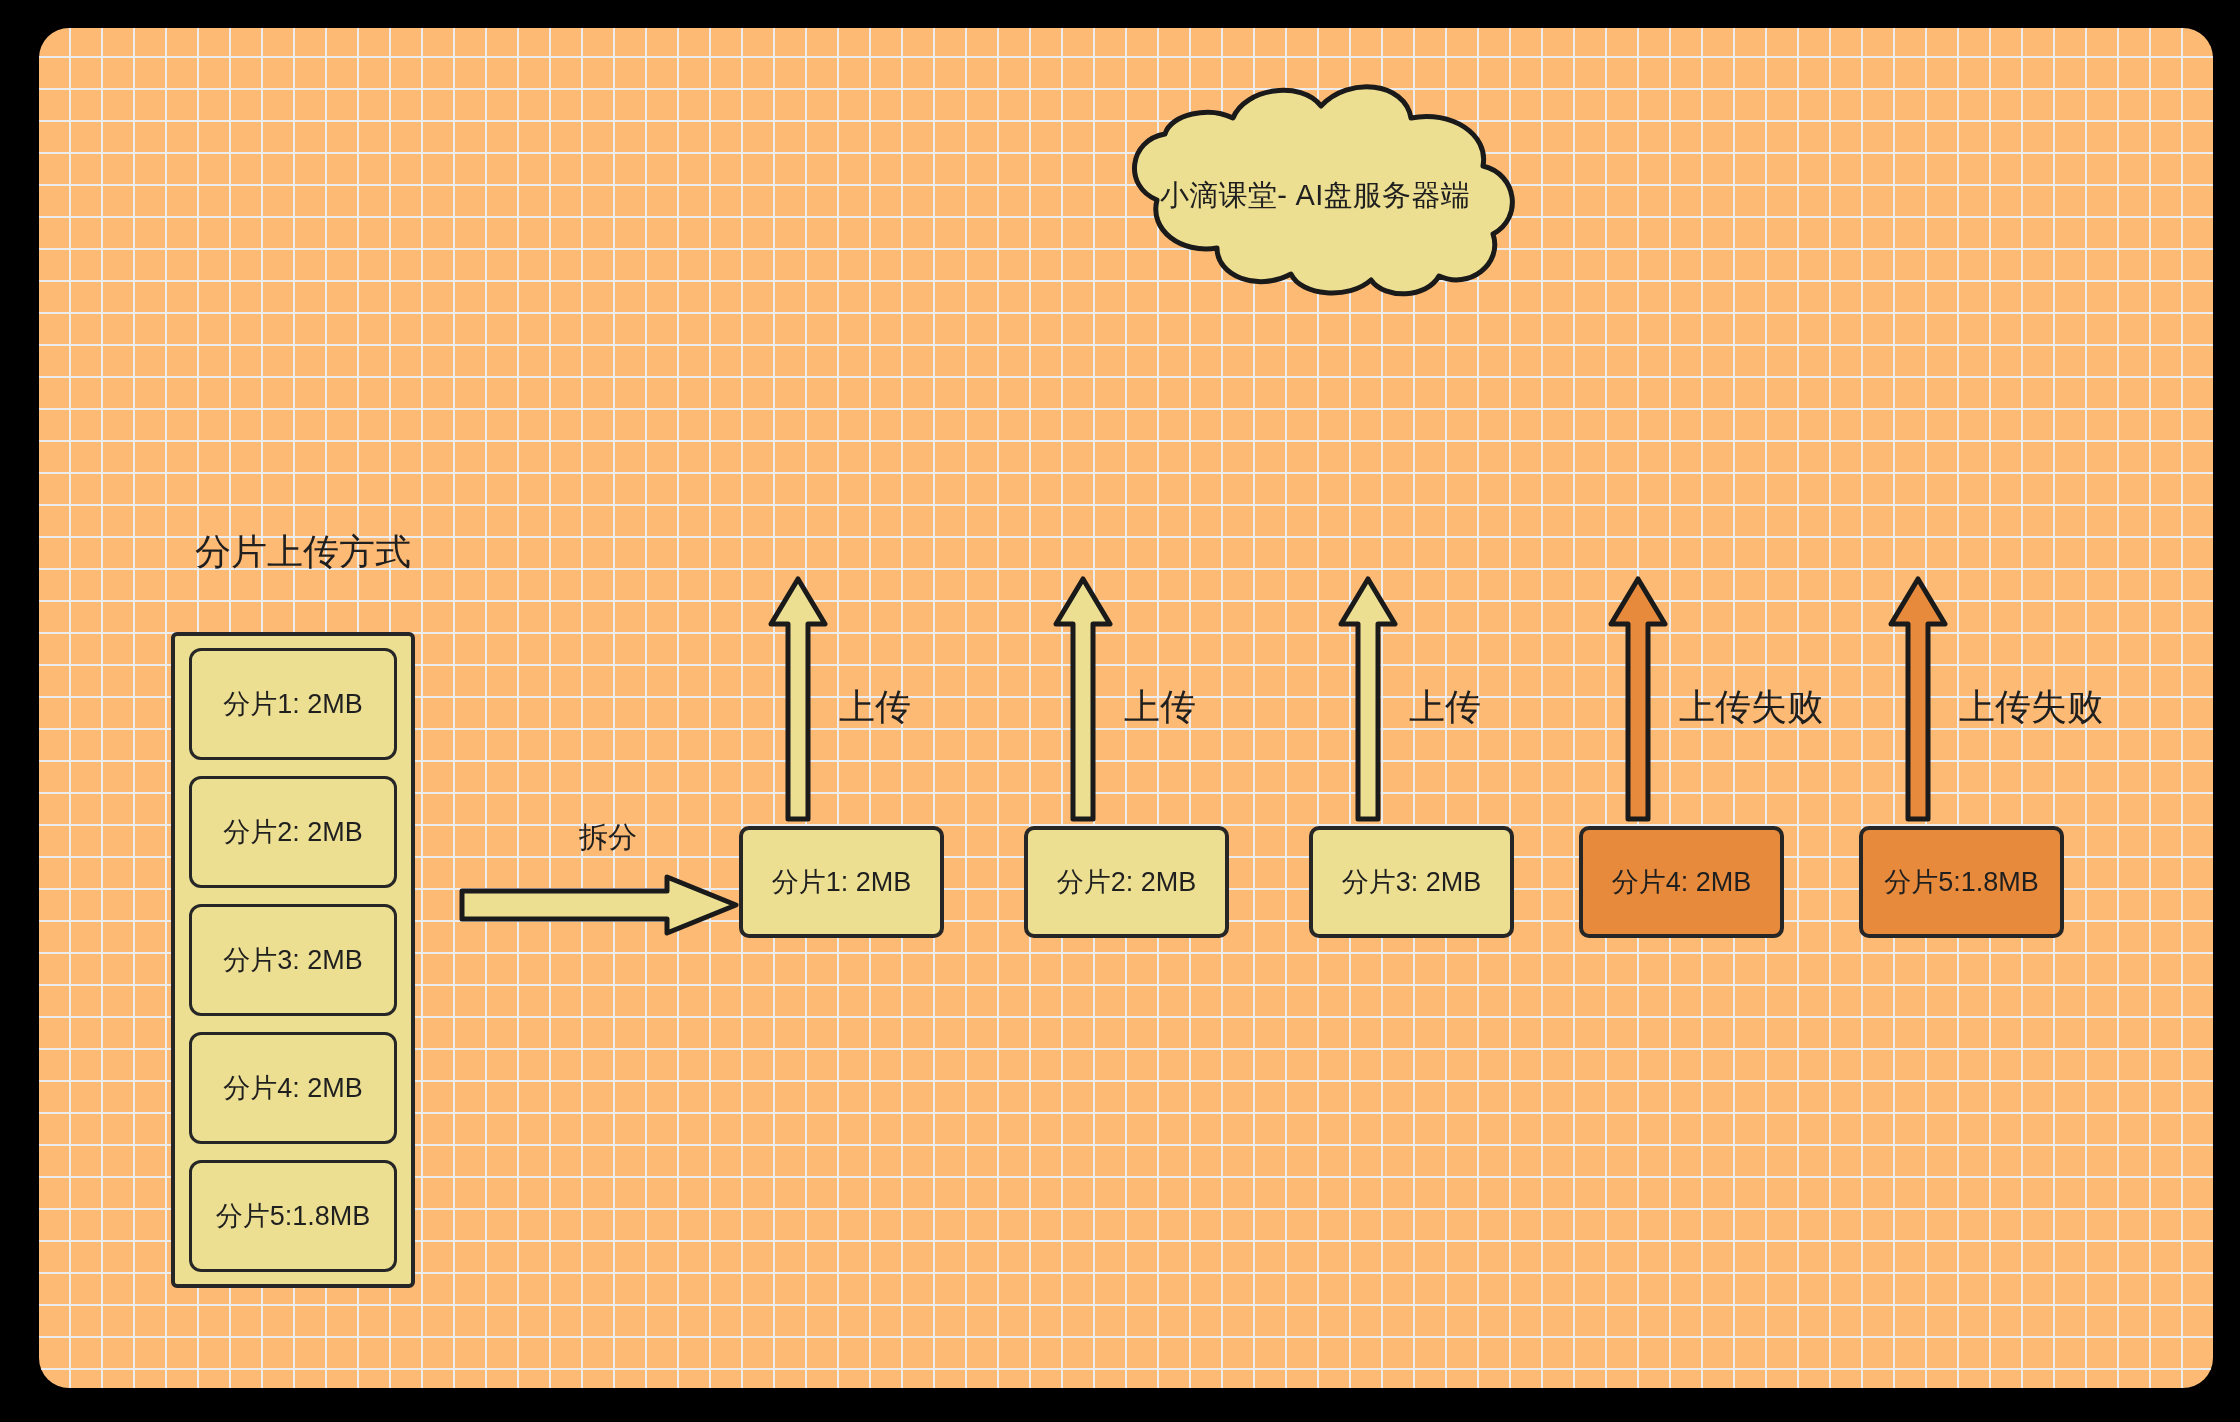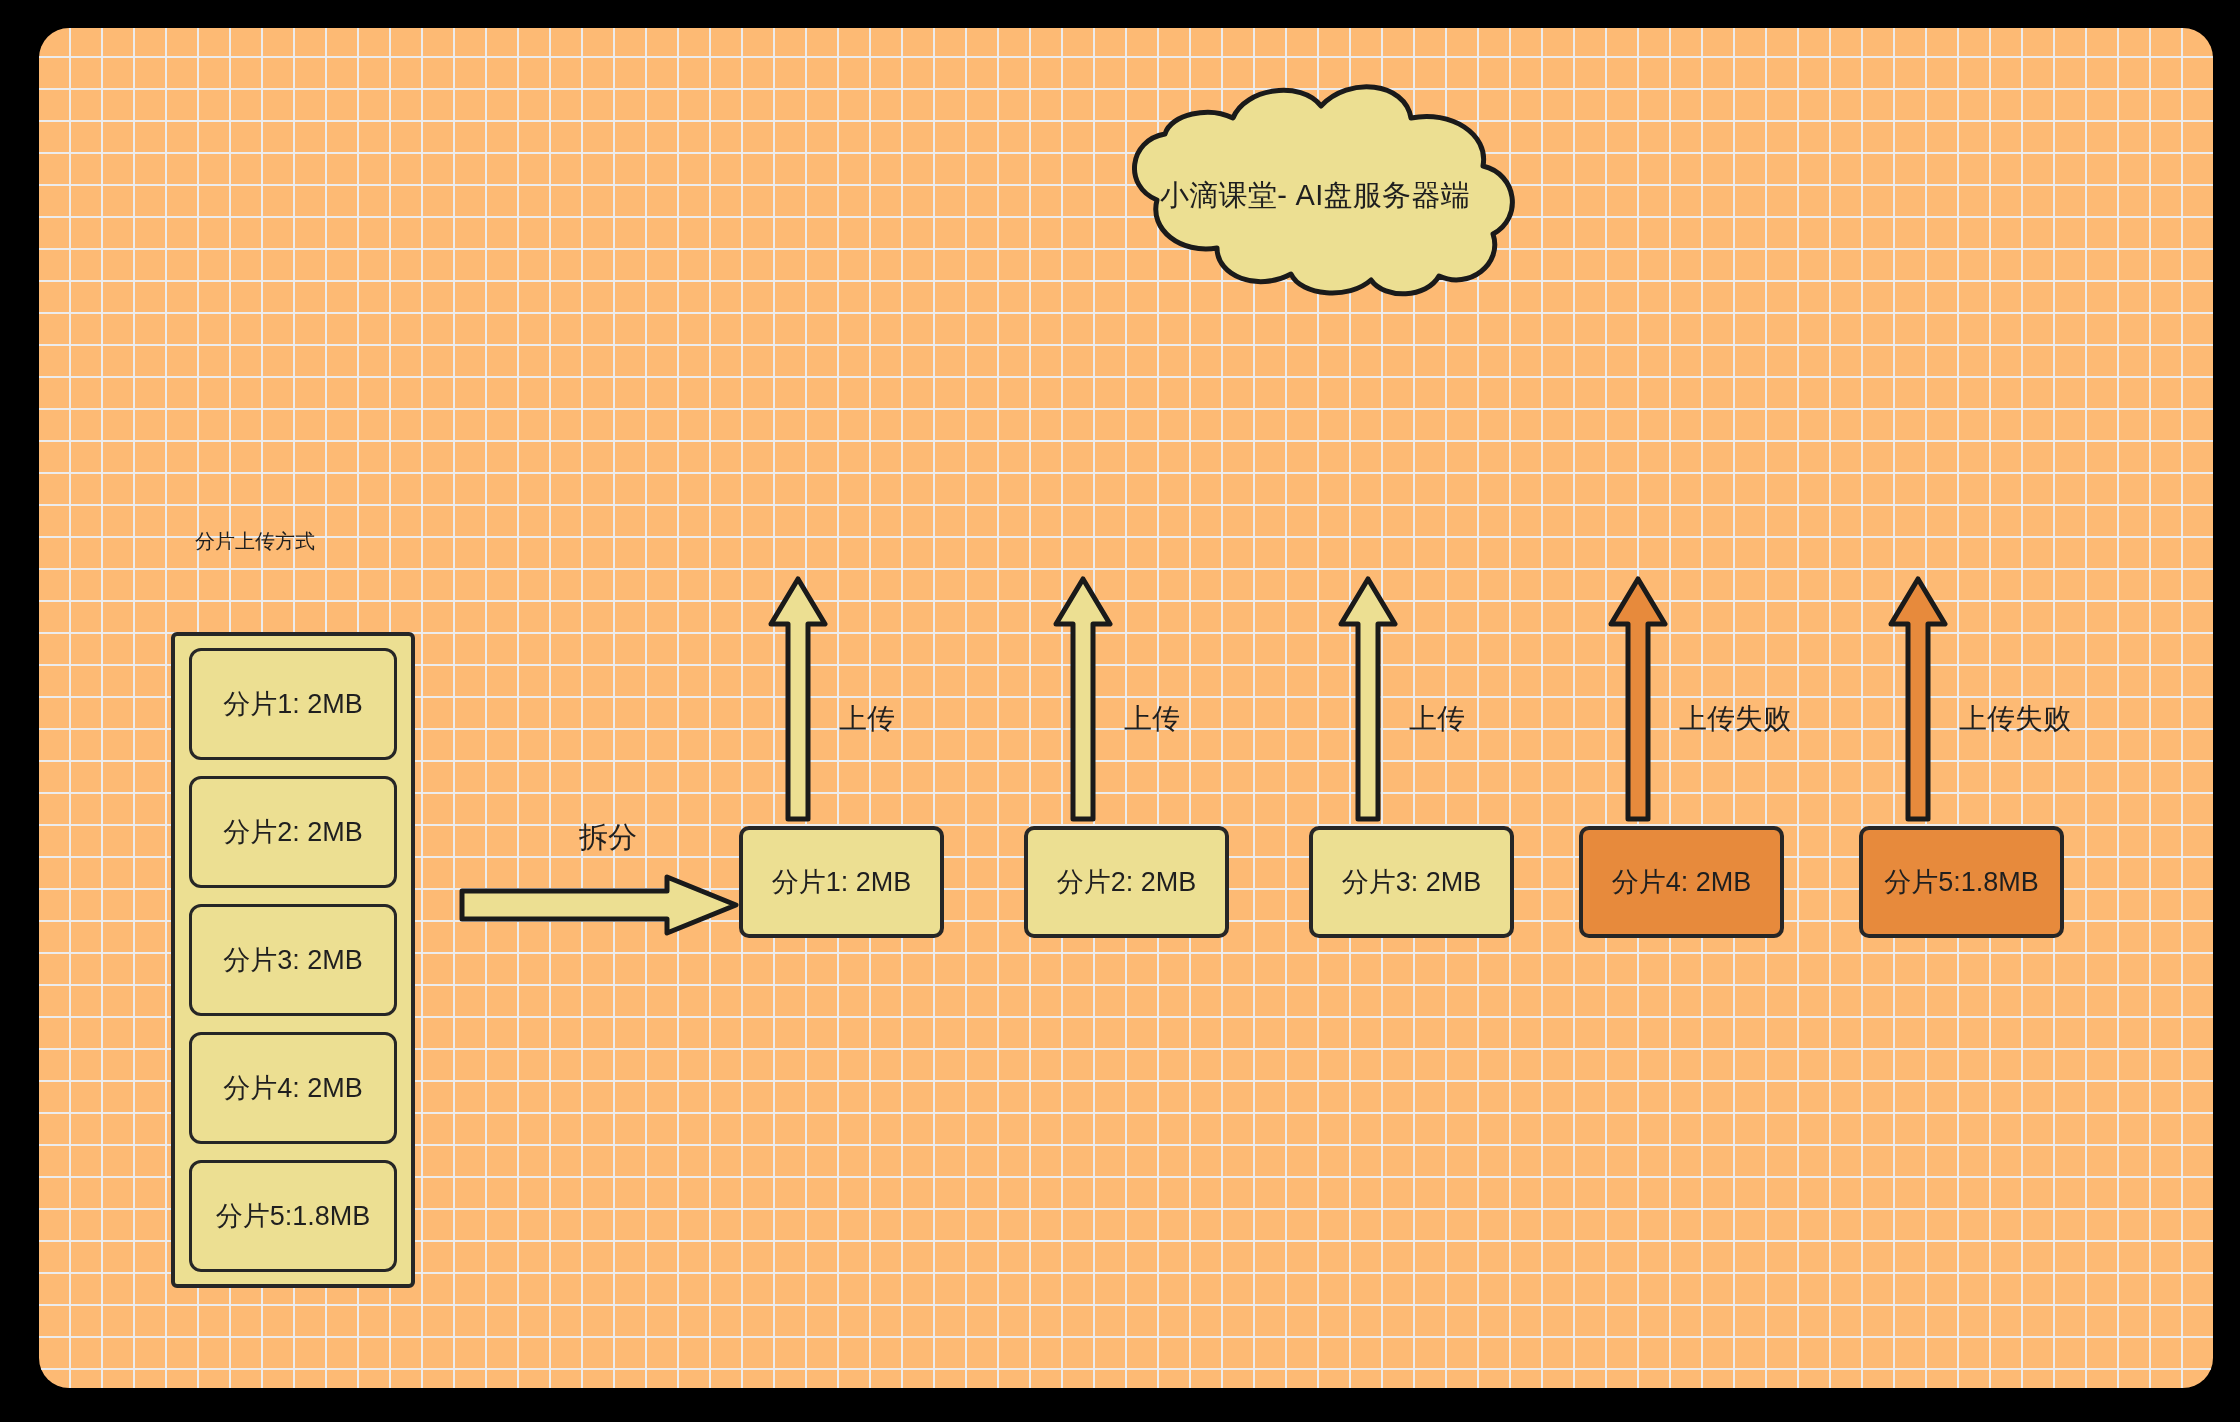--- a/index.html
+++ b/index.html
@@ -45,21 +45,21 @@
     display: flex; align-items: center; justify-content: center;
     font-size: 29px; color: #1f1f1f; letter-spacing: .3px;
     padding-top: 16px;
     white-space: nowrap;
   }
 
   
   #section-title {
     position: absolute;
     left: 156px; top: 500px;
-    font-size: 20px; color: #1f1f1f; white-space: nowrap;
+    font-size: 36px; color: #1f1f1f; white-space: nowrap;
   }
 
   
   #file-stack {
     position: absolute;
     left: 132px; top: 604px;
     width: 244px; height: 656px;
     background: #ecdf92;
     border: 4px solid #262626;
     border-radius: 6px;
@@ -98,22 +98,22 @@
 
   .up-arrow {
     position: absolute;
     left: 28px; top: 548px;
     width: 62px; height: 246px;
   }
   .up-arrow svg { display: block; width: 100%; height: 100%; }
 
   .arrow-label {
     position: absolute;
-    left: 100px; top: 672px;
-    font-size: 28px; color: #1f1f1f; white-space: nowrap;
+    left: 100px; top: 655px;
+    font-size: 36px; color: #1f1f1f; white-space: nowrap;
   }
 
   .chunk-box {
     position: absolute;
     left: 0; top: 798px;
     width: 205px; height: 112px;
     border: 4px solid #262626;
     border-radius: 10px;
     display: flex; align-items: center; justify-content: center;
     font-size: 27px; color: #1f1f1f; white-space: nowrap;

